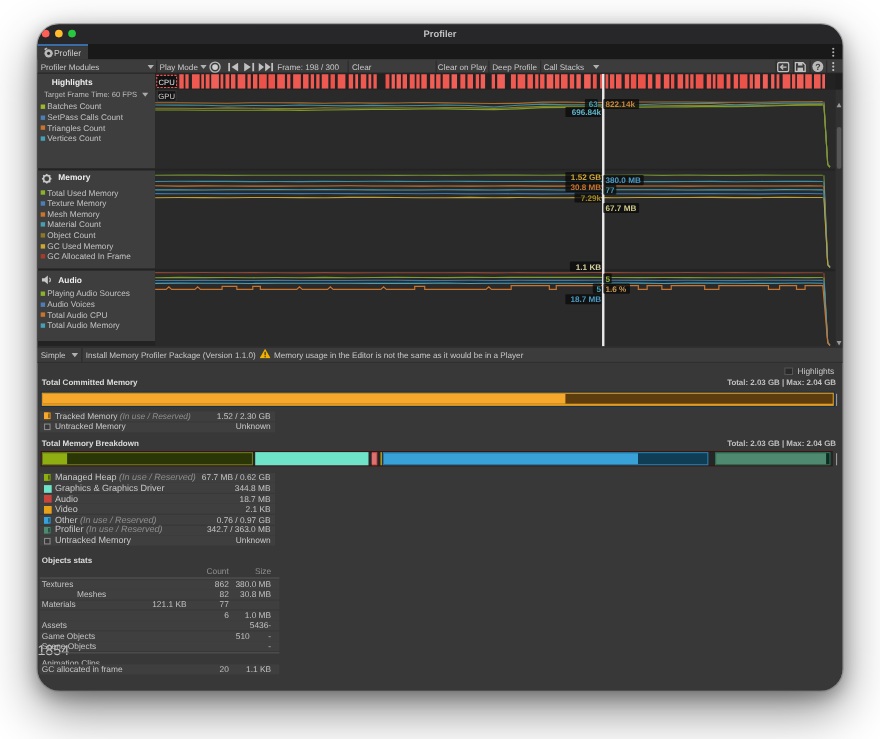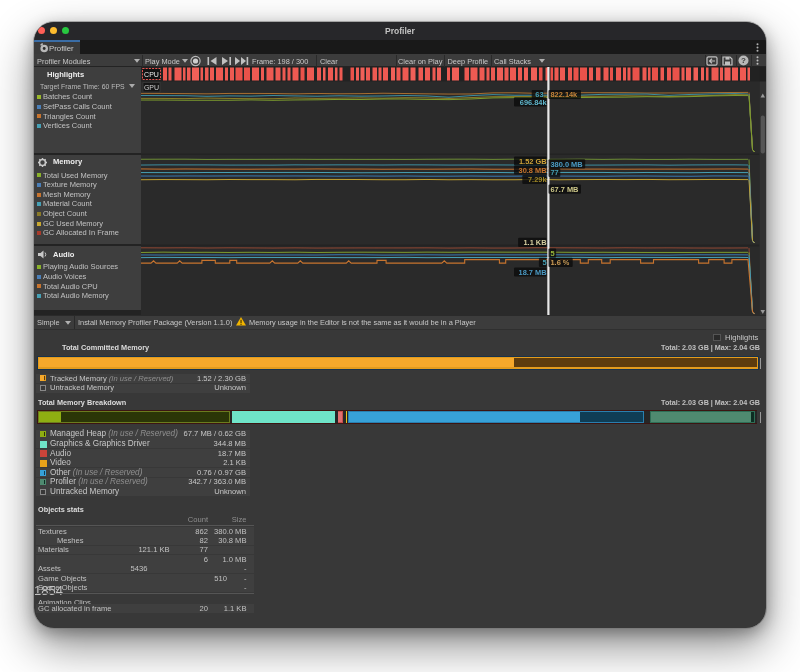--- a/index.html
+++ b/index.html
@@ -331,21 +331,21 @@
   <div class="abs" style="left:44px;top:295.5px;font-size:7.4px;color:#c8c8c8;white-space:nowrap">Install Memory Profiler Package (Version 1.1.0)</div>
   <svg class="abs" style="left:202px;top:295px" width="10" height="9">
       <path d="M5,0 L10,8.6 L0,8.6 Z" fill="#f0b400"></path>
       <rect x="4.4" y="2.8" width="1.3" height="3.2" fill="#5a4300"></rect>
       <rect x="4.4" y="6.7" width="1.3" height="1.2" fill="#5a4300"></rect>
     </svg>
   <div class="abs" style="left:215px;top:295.5px;font-size:7.4px;color:#c8c8c8;white-space:nowrap">Memory usage in the Editor is not the same as it would be in a Player</div>
 
   <div style="position:absolute;left:679px;top:311.5px;width:7.5px;height:7.5px;background:#2a2a2a;border:1px solid #555"></div>
     <div style="position:absolute;top:310.6px;font-size:7.6px;color:#c8c8c8;white-space:nowrap;left:691px;">Highlights</div>
-    <div style="position:absolute;top:321.1px;font-size:7.3px;color:#dddddd;white-space:nowrap;font-weight:bold;left:4px;margin-left:24px;">Total Committed Memory</div>
+    <div style="position:absolute;top:321.1px;font-size:7.3px;color:#dddddd;white-space:nowrap;font-weight:bold;left:4px;">Total Committed Memory</div>
     <div style="position:absolute;top:321.1px;font-size:7.2px;color:#c0c0c0;white-space:nowrap;font-weight:bold;left:0px;width:726px;text-align:right;">Total: 2.03 GB | Max: 2.04 GB</div>
     <div style="position:absolute;left:3px;top:333.5px;width:722px;height:14.5px;background:#16324e"></div>
     <div style="position:absolute;left:4px;top:335px;width:720px;height:11.5px;background:#e29b1e"></div>
     <div style="position:absolute;left:5px;top:336.2px;width:718px;height:9.2px;background:#5d3c0e"></div>
     <div style="position:absolute;left:5px;top:336.2px;width:475px;height:9.2px;background:#f5a82b"></div>
     <div style="position:absolute;left:725.5px;top:336px;width:1.5px;height:11px;background:#999"></div>
     <div style="position:absolute;left:2px;top:351.8px;width:214px;height:9.2px;background:#3f3f3f"></div>
     <div style="position:absolute;left:2px;top:361.5px;width:214px;height:9.2px;background:#3f3f3f"></div>
     <div style="position:absolute;left:6px;top:353.3px;width:6px;height:6px;background:#5d3c0e;border:1px solid #e29b1e"></div>
     <div style="position:absolute;left:6px;top:353.3px;width:3.5px;height:6px;background:#f5a82b"></div>
@@ -405,34 +405,34 @@
     <div style="position:absolute;top:464.90000000000003px;font-size:7.6px;color:#c8c8c8;white-space:nowrap;left:0px;width:212px;text-align:right;">Unknown</div>
     <div style="position:absolute;top:482.70000000000005px;font-size:7.3px;color:#dddddd;white-space:nowrap;font-weight:bold;left:4px;">Objects stats</div>
     <div style="position:absolute;top:492.90000000000003px;font-size:7.6px;color:#8f8f8f;white-space:nowrap;left:0px;width:174px;text-align:right;">Count</div>
     <div style="position:absolute;top:492.90000000000003px;font-size:7.6px;color:#8f8f8f;white-space:nowrap;left:0px;width:212.5px;text-align:right;">Size</div>
     <div style="position:absolute;left:2px;top:503px;width:218px;height:1px;background:#555"></div>
     <div style="position:absolute;left:2px;top:504.8px;width:218px;height:8.9px;background:#3f3f3f"></div>
     <div style="position:absolute;top:504.50000000000006px;font-size:7.6px;color:#c2c2c2;white-space:nowrap;left:4px;">Textures</div>
     <div style="position:absolute;top:504.50000000000006px;font-size:7.6px;color:#c2c2c2;white-space:nowrap;left:0px;width:174px;text-align:right;">862</div>
     <div style="position:absolute;top:504.50000000000006px;font-size:7.6px;color:#c2c2c2;white-space:nowrap;left:0px;width:212.5px;text-align:right;">380.0 MB</div>
     <div style="position:absolute;left:2px;top:514.2px;width:218px;height:8.9px;background:#3f3f3f"></div>
-    <div style="position:absolute;top:513.9000000000001px;font-size:7.6px;color:#c2c2c2;white-space:nowrap;left:7px;padding-left:16px;">Meshes</div>
+    <div style="position:absolute;top:513.9000000000001px;font-size:7.6px;color:#c2c2c2;white-space:nowrap;left:20px;padding-left:16px;">Meshes</div>
     <div style="position:absolute;top:513.9000000000001px;font-size:7.6px;color:#c2c2c2;white-space:nowrap;left:0px;width:174px;text-align:right;">82</div>
     <div style="position:absolute;top:513.9000000000001px;font-size:7.6px;color:#c2c2c2;white-space:nowrap;left:0px;width:212.5px;text-align:right;">30.8 MB</div>
     <div style="position:absolute;left:2px;top:523.6px;width:218px;height:8.9px;background:#3f3f3f"></div>
     <div style="position:absolute;top:523.3000000000001px;font-size:7.6px;color:#c2c2c2;white-space:nowrap;left:4px;">Materials</div>
     <div style="position:absolute;top:523.3000000000001px;font-size:7.6px;color:#c2c2c2;white-space:nowrap;left:0px;width:174px;text-align:right;">77</div>
     <div style="position:absolute;top:523.3000000000001px;font-size:7.6px;color:#c2c2c2;white-space:nowrap;left:0px;width:240px;text-align:center;">121.1 KB</div>
     <div style="position:absolute;left:2px;top:533.0px;width:218px;height:8.9px;background:#3f3f3f"></div>
     <div style="position:absolute;top:532.7px;font-size:7.6px;color:#c2c2c2;white-space:nowrap;left:4px;margin-top:43px;">Animation Clips</div>
     <div style="position:absolute;top:532.7px;font-size:7.6px;color:#c2c2c2;white-space:nowrap;left:0px;width:174px;text-align:right;">6</div>
     <div style="position:absolute;top:532.7px;font-size:7.6px;color:#c2c2c2;white-space:nowrap;left:0px;width:212.5px;text-align:right;">1.0 MB</div>
     <div style="position:absolute;left:2px;top:542.4px;width:218px;height:8.9px;background:#3f3f3f"></div>
     <div style="position:absolute;top:542.1px;font-size:7.6px;color:#c2c2c2;white-space:nowrap;left:4px;">Assets</div>
-    <div style="position:absolute;top:542.1px;font-size:7.6px;color:#c2c2c2;white-space:nowrap;left:0px;width:210px;text-align:center;">5436</div>
+    <div style="position:absolute;top:542.1px;font-size:7.6px;color:#c2c2c2;white-space:nowrap;left:0px;width:210px;text-align:right;">5436</div>
     <div style="position:absolute;top:542.1px;font-size:7.6px;color:#c2c2c2;white-space:nowrap;left:0px;width:212.5px;text-align:right;">-</div>
     <div style="position:absolute;left:2px;top:551.8px;width:218px;height:8.9px;background:#3f3f3f"></div>
     <div style="position:absolute;top:551.5px;font-size:7.6px;color:#c2c2c2;white-space:nowrap;left:4px;">Game Objects</div>
     <div style="position:absolute;top:551.5px;font-size:7.6px;color:#c2c2c2;white-space:nowrap;left:0px;width:193px;text-align:right;">510</div>
     <div style="position:absolute;top:551.5px;font-size:7.6px;color:#c2c2c2;white-space:nowrap;left:0px;width:212.5px;text-align:right;">-</div>
     <div style="position:absolute;left:2px;top:561.2px;width:218px;height:8.9px;background:#3f3f3f"></div>
     <div style="position:absolute;top:560.9000000000001px;font-size:7.6px;color:#c2c2c2;white-space:nowrap;left:4px;">Scene Objects</div>
     <div style="position:absolute;top:560.9000000000001px;font-size:13px;color:#c2c2c2;white-space:nowrap;left:0px;width:174px;text-align:left;">1854</div>
     <div style="position:absolute;top:560.9000000000001px;font-size:7.6px;color:#c2c2c2;white-space:nowrap;left:0px;width:212.5px;text-align:right;">-</div>
     <div style="position:absolute;left:2px;top:570.8px;width:218px;height:1px;background:#555"></div>

